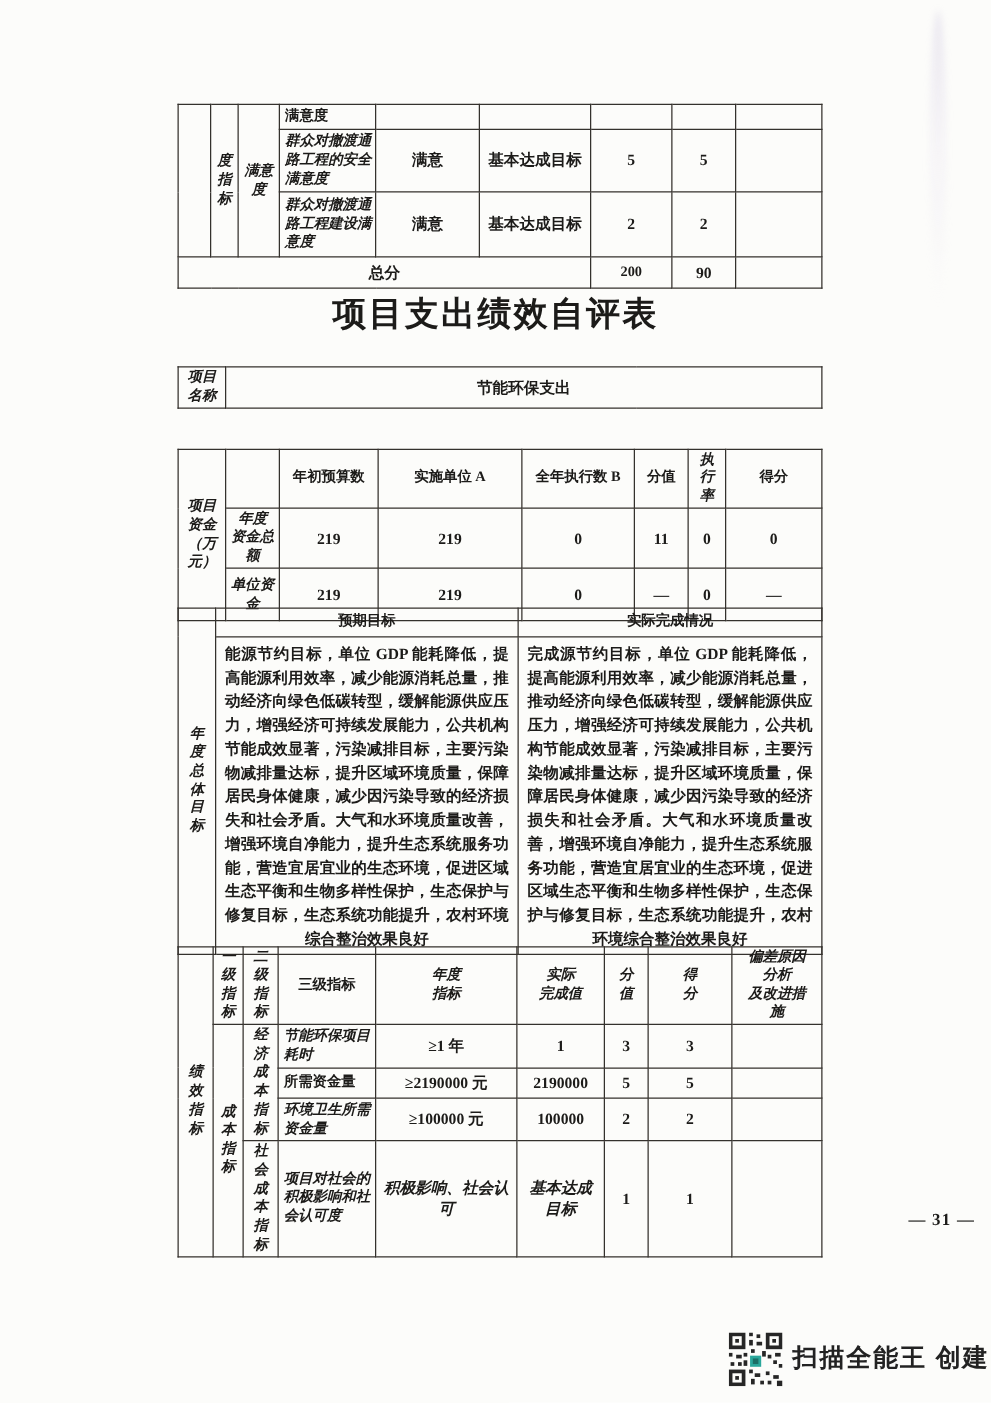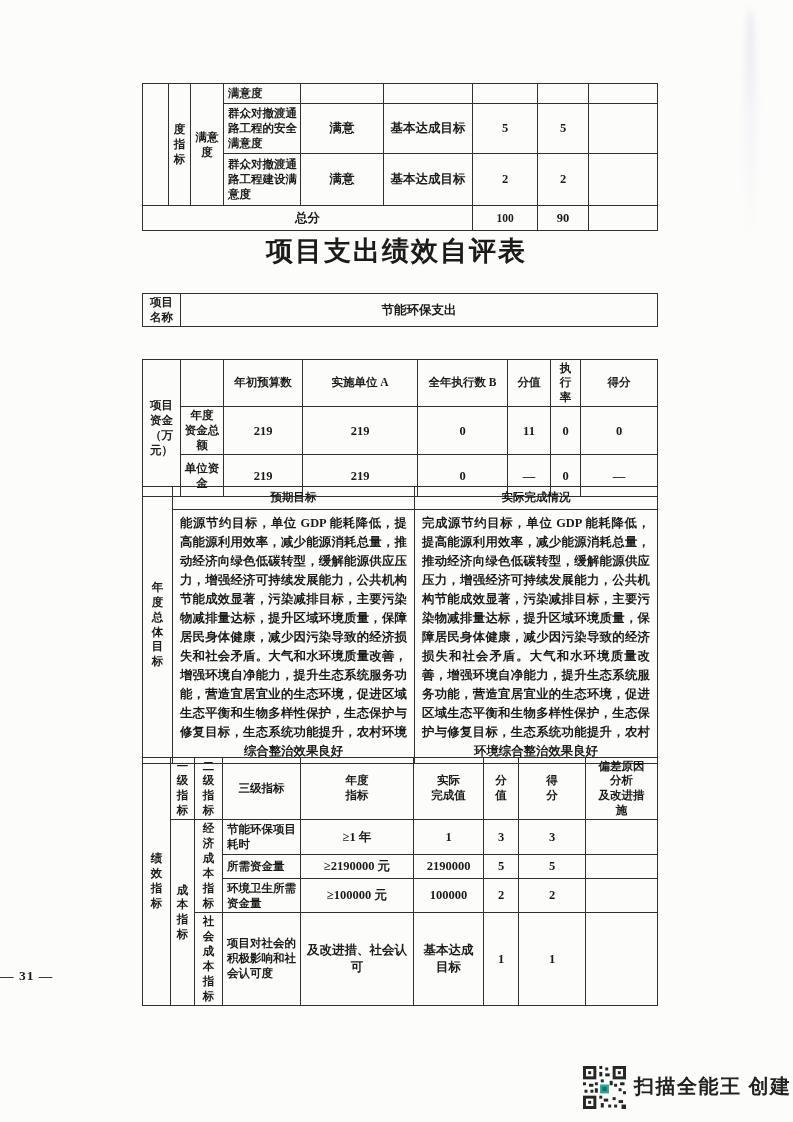--- a/index.html
+++ b/index.html
@@ -16,33 +16,33 @@
     text-align:center;vertical-align:middle;
     padding:1px 3px;overflow:hidden;word-break:break-all;
   }
   .sub{position:absolute;left:142px;}
   .t-top{top:83px;}
   .t-info{top:293px;}
   .t-fund{top:360px;margin-top:-1.5px;}
   .t-goal{top:487px;margin-top:-1.5px;}
   .t-ind{top:758px;margin-top:-1.5px;}
   .left{text-align:left;padding-left:4px;}
-  .pre{white-space:pre-line;}
+  .pre{white-space:pre-line;font-style:italic;}
   .num{font-size:12.5px;}
   .mid{font-size:12.5px;}
   .para{
     font-size:12.4px;line-height:19px;
     text-align:justify;text-align-last:center;
     vertical-align:top;padding:4px 7px 2px 7px;
   }
   .title{position:absolute;top:233px;left:0;width:793px;text-align:center;
     font-size:27px;letter-spacing:2px;font-weight:bold;font-family:Liberation Mono, monospace;}
   .subtitle{position:absolute;top:271px;left:0;width:793px;text-align:center;
     font-size:12px;font-weight:bold;}
-  .pageno{position:absolute;top:968px;left:0;width:780px;text-align:left;
+  .pageno{position:absolute;top:968px;left:0;width:780px;text-align:right;
     font-size:13.5px;letter-spacing:1px;}
   .wm-text{position:absolute;left:634px;top:1073px;font-size:20px;
     letter-spacing:1.5px;color:#222;font-family:"Liberation Sans","DejaVu Sans",sans-serif;font-weight:bold;}
   .qr{position:absolute;left:583px;top:1066px;width:43px;height:43px;}
   .streak{position:absolute;left:744px;top:8px;width:13px;height:240px;
     background:linear-gradient(#c9c1dd,#ece7f3 45%,rgba(255,255,255,0));
     opacity:.35;filter:blur(3px);border-radius:50%;}
 </style>
 </head>
 <body>
@@ -93,21 +93,21 @@
 路工程建设满
 意度</td>
       <td class="mid">满意</td>
       <td class="mid">基本达成目标</td>
       <td class="num">2</td>
       <td class="num">2</td>
       <td></td>
     </tr>
     <tr style="height:25px">
       <td colspan="6" class="mid">总分</td>
-      <td>100</td>
+      <td>200</td>
       <td class="num">90</td>
       <td></td>
     </tr>
   </tbody>
     </table>
 
   <div class="title">项目支出绩效自评表</div>
 
   <table class="sub t-info">
     <colgroup>
@@ -271,21 +271,21 @@
       <td class="num">2</td>
       <td></td>
     </tr>
     <tr style="height:50px">
       <td class="pre">社会
 成本
 指标</td>
       <td class="left pre">项目对社会的
 积极影响和社
 会认可度</td>
-      <td class="mid pre">及改进措、社会认
+      <td class="mid pre">积极影响、社会认
 可</td>
       <td class="mid pre">基本达成
 目标</td>
       <td class="num">1</td>
       <td class="num">1</td>
       <td></td>
     </tr>
   </tbody>
     </table>
 

